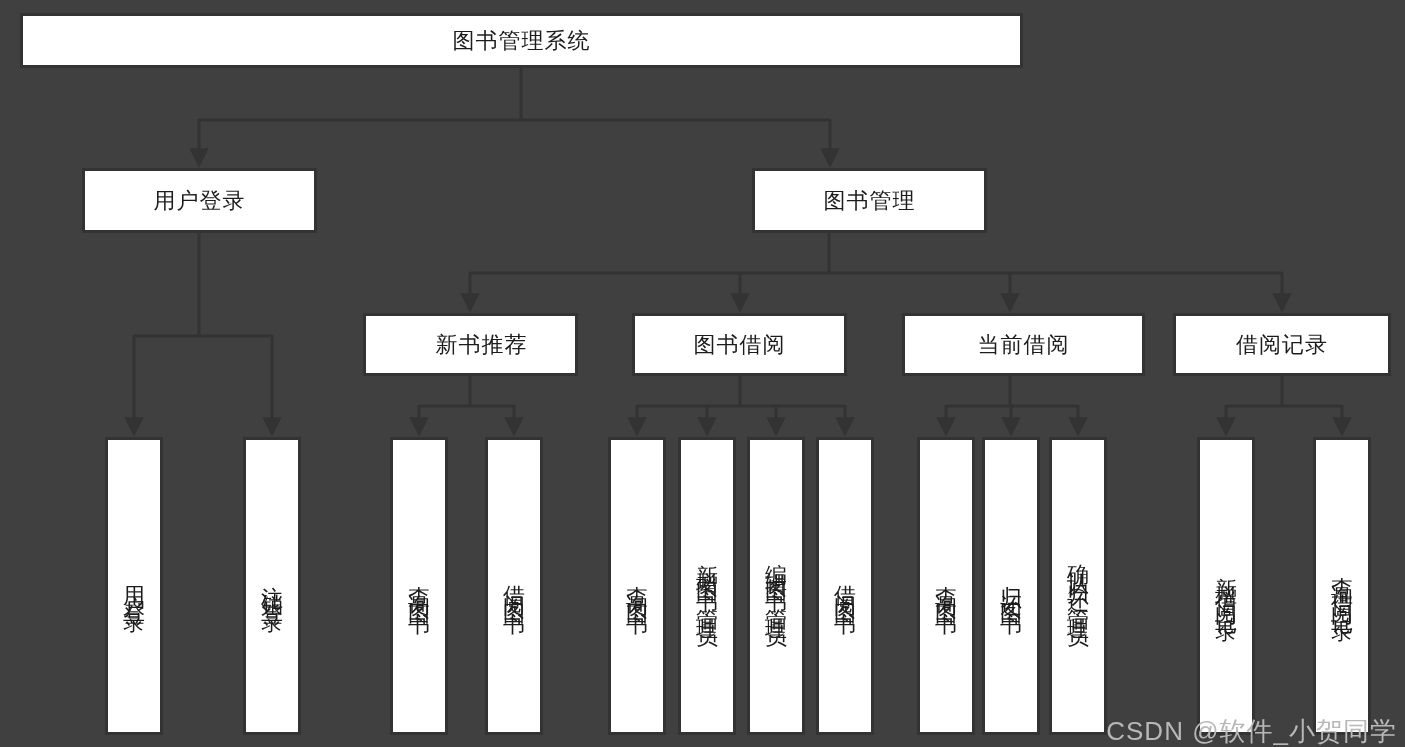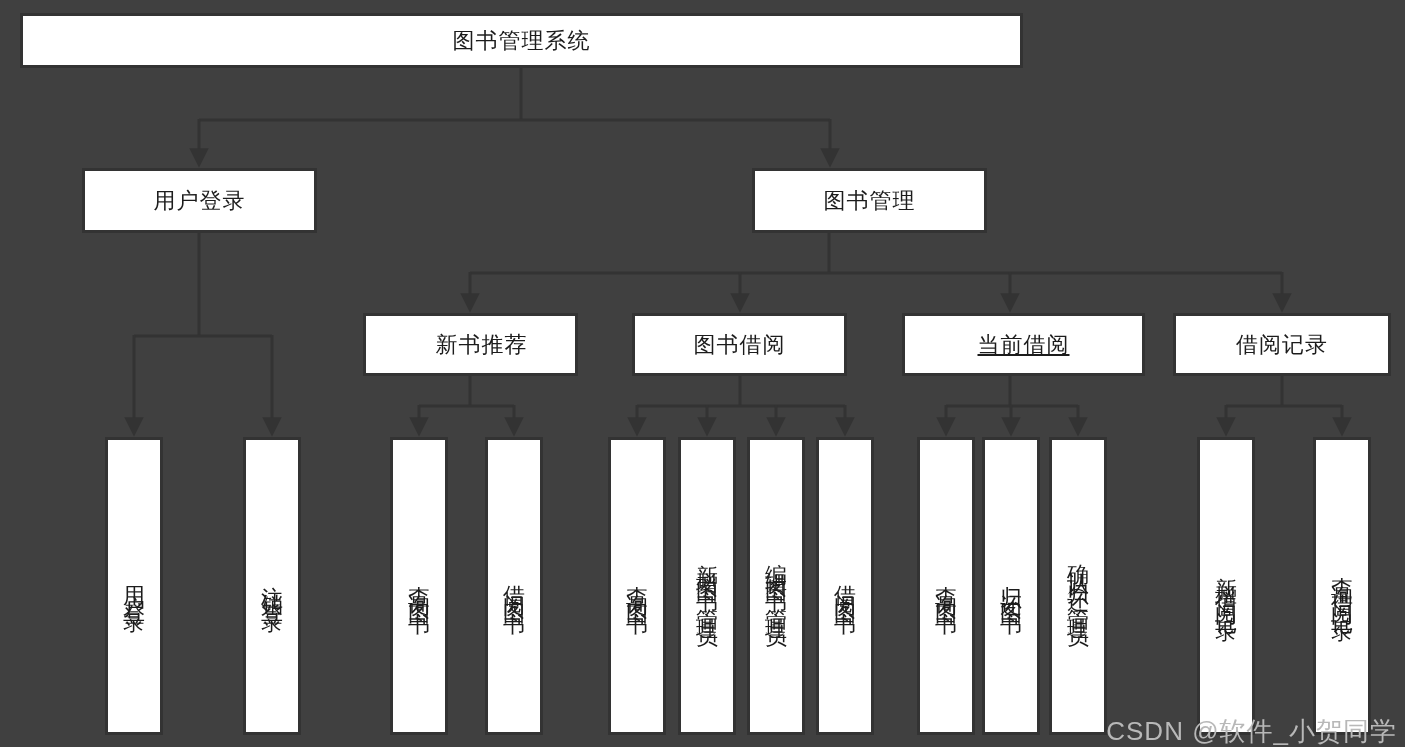--- a/index.html
+++ b/index.html
@@ -39,21 +39,21 @@
     font-size: 22px;
     letter-spacing: 9px;
     white-space: nowrap;
   }
   
   .n-root   { left: 20px;   top: 13px;  width: 1003px; height: 55px; }
   .n-login  { left: 82px;   top: 168px; width: 235px;  height: 65px; }
   .n-mgmt   { left: 712px;  top: 168px; width: 235px;  height: 65px; margin-left: 40px; }
   .n-new    { left: 363px;  top: 313px; width: 215px;  height: 63px; padding-left: 22px; }
   .n-borrow { left: 632px;  top: 313px; width: 215px;  height: 63px; }
-  .n-cur    { left: 902px;  top: 313px; width: 243px;  height: 63px; text-decoration: underline; }
+  .n-cur    { left: 902px;  top: 313px; width: 243px;  height: 63px; }
   .n-rec    { left: 1173px; top: 313px; width: 218px;  height: 63px; }
   .leaf { top: 437px; width: 58px; height: 298px; }
   .lf1  { left: 105px; }
   .lf2  { left: 243px; }
   .lf3  { left: 390px; }
   .lf4  { left: 485px; }
   .lf5  { left: 608px; }
   .lf6  { left: 678px; }
   .lf7  { left: 747px; }
   .lf8  { left: 816px; }

